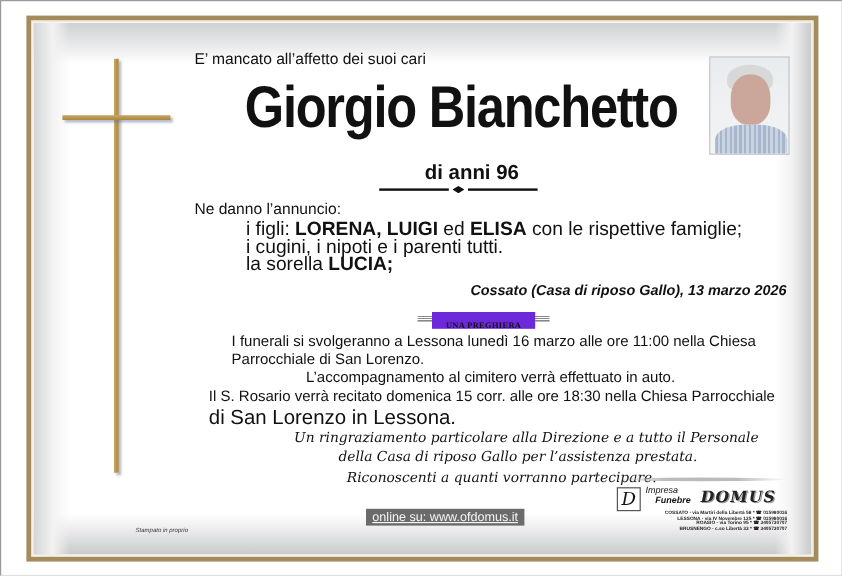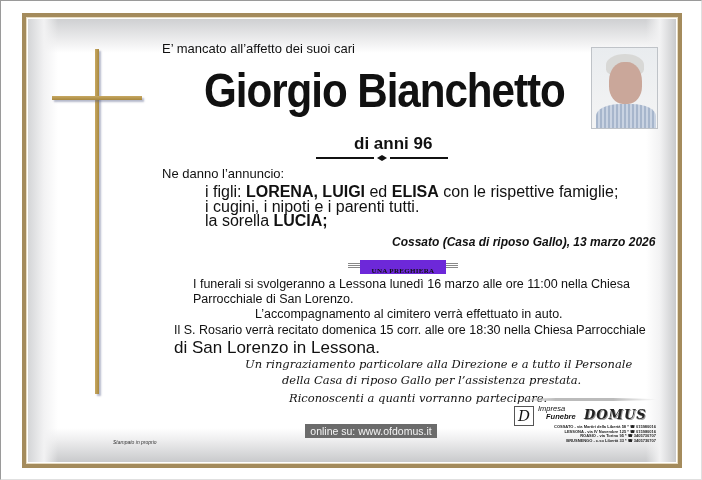--- a/index.html
+++ b/index.html
@@ -57,21 +57,21 @@
 
     .logo { position: absolute; left: 512px; top: 398px; width: 145px; height: 46px; }
     .logo .swoosh { position: absolute; left: 0; top: 0; width: 145px; height: 3px; background: linear-gradient(to right, rgba(160,160,160,0), #bbb 30%, #bbb 70%, rgba(160,160,160,0)); border-radius: 50%; }
     .logo .emblem { position: absolute; left: 2px; top: 8px; width: 20px; height: 20px; border: 1px solid #555; background: #fff; font-family: "DejaVu Serif", serif; font-style: italic; font-size: 15px; line-height: 18px; text-align: center; }
     .logo .impresa { position: absolute; left: 26px; top: 7px; font-size: 7.5px; font-weight: normal; font-style: italic; line-height: 8px; }
     .logo .funebre { position: absolute; left: 34px; top: 15px; font-size: 7.5px; font-weight: bold; font-style: italic; line-height: 8px; }
     .logo .brand { position: absolute; left: 72px; top: 9px; font-family: "DejaVu Serif", serif; font-size: 13px; font-weight: bold; font-style: italic; letter-spacing: 1px; color: #222; text-shadow: 1px 1px 0 #999; }
     .logo .contacts { position: absolute; left: 24px; top: 27px; width: 120px; font-size: 4px; line-height: 4.6px; font-weight: bold; text-align: right; color: #222; }
 
     .printed { left: 113px; top: 439px; font-size: 5px; font-style: italic; color: #333; }
-    .online { position: absolute; left: 305px; top: 424px; width: 132px; height: 14px; background: #6b6b6b; color: #f4f4f4; font-size: 10.5px; line-height: 14px; text-align: center; }
+    .online { position: absolute; left: 305px; top: 424px; width: 132px; height: 14px; background: #6b6b6b; color: #f4f4f4; font-size: 10.5px; line-height: 14px; text-align: center; text-decoration: underline; }
   </style>
 </head>
 <body>
 
 <div class="page-border"></div>
 <div class="gold-frame"></div>
 <div class="inner-gray"></div>
 
 <div class="cross-v"></div>
 <div class="cross-h"></div>

